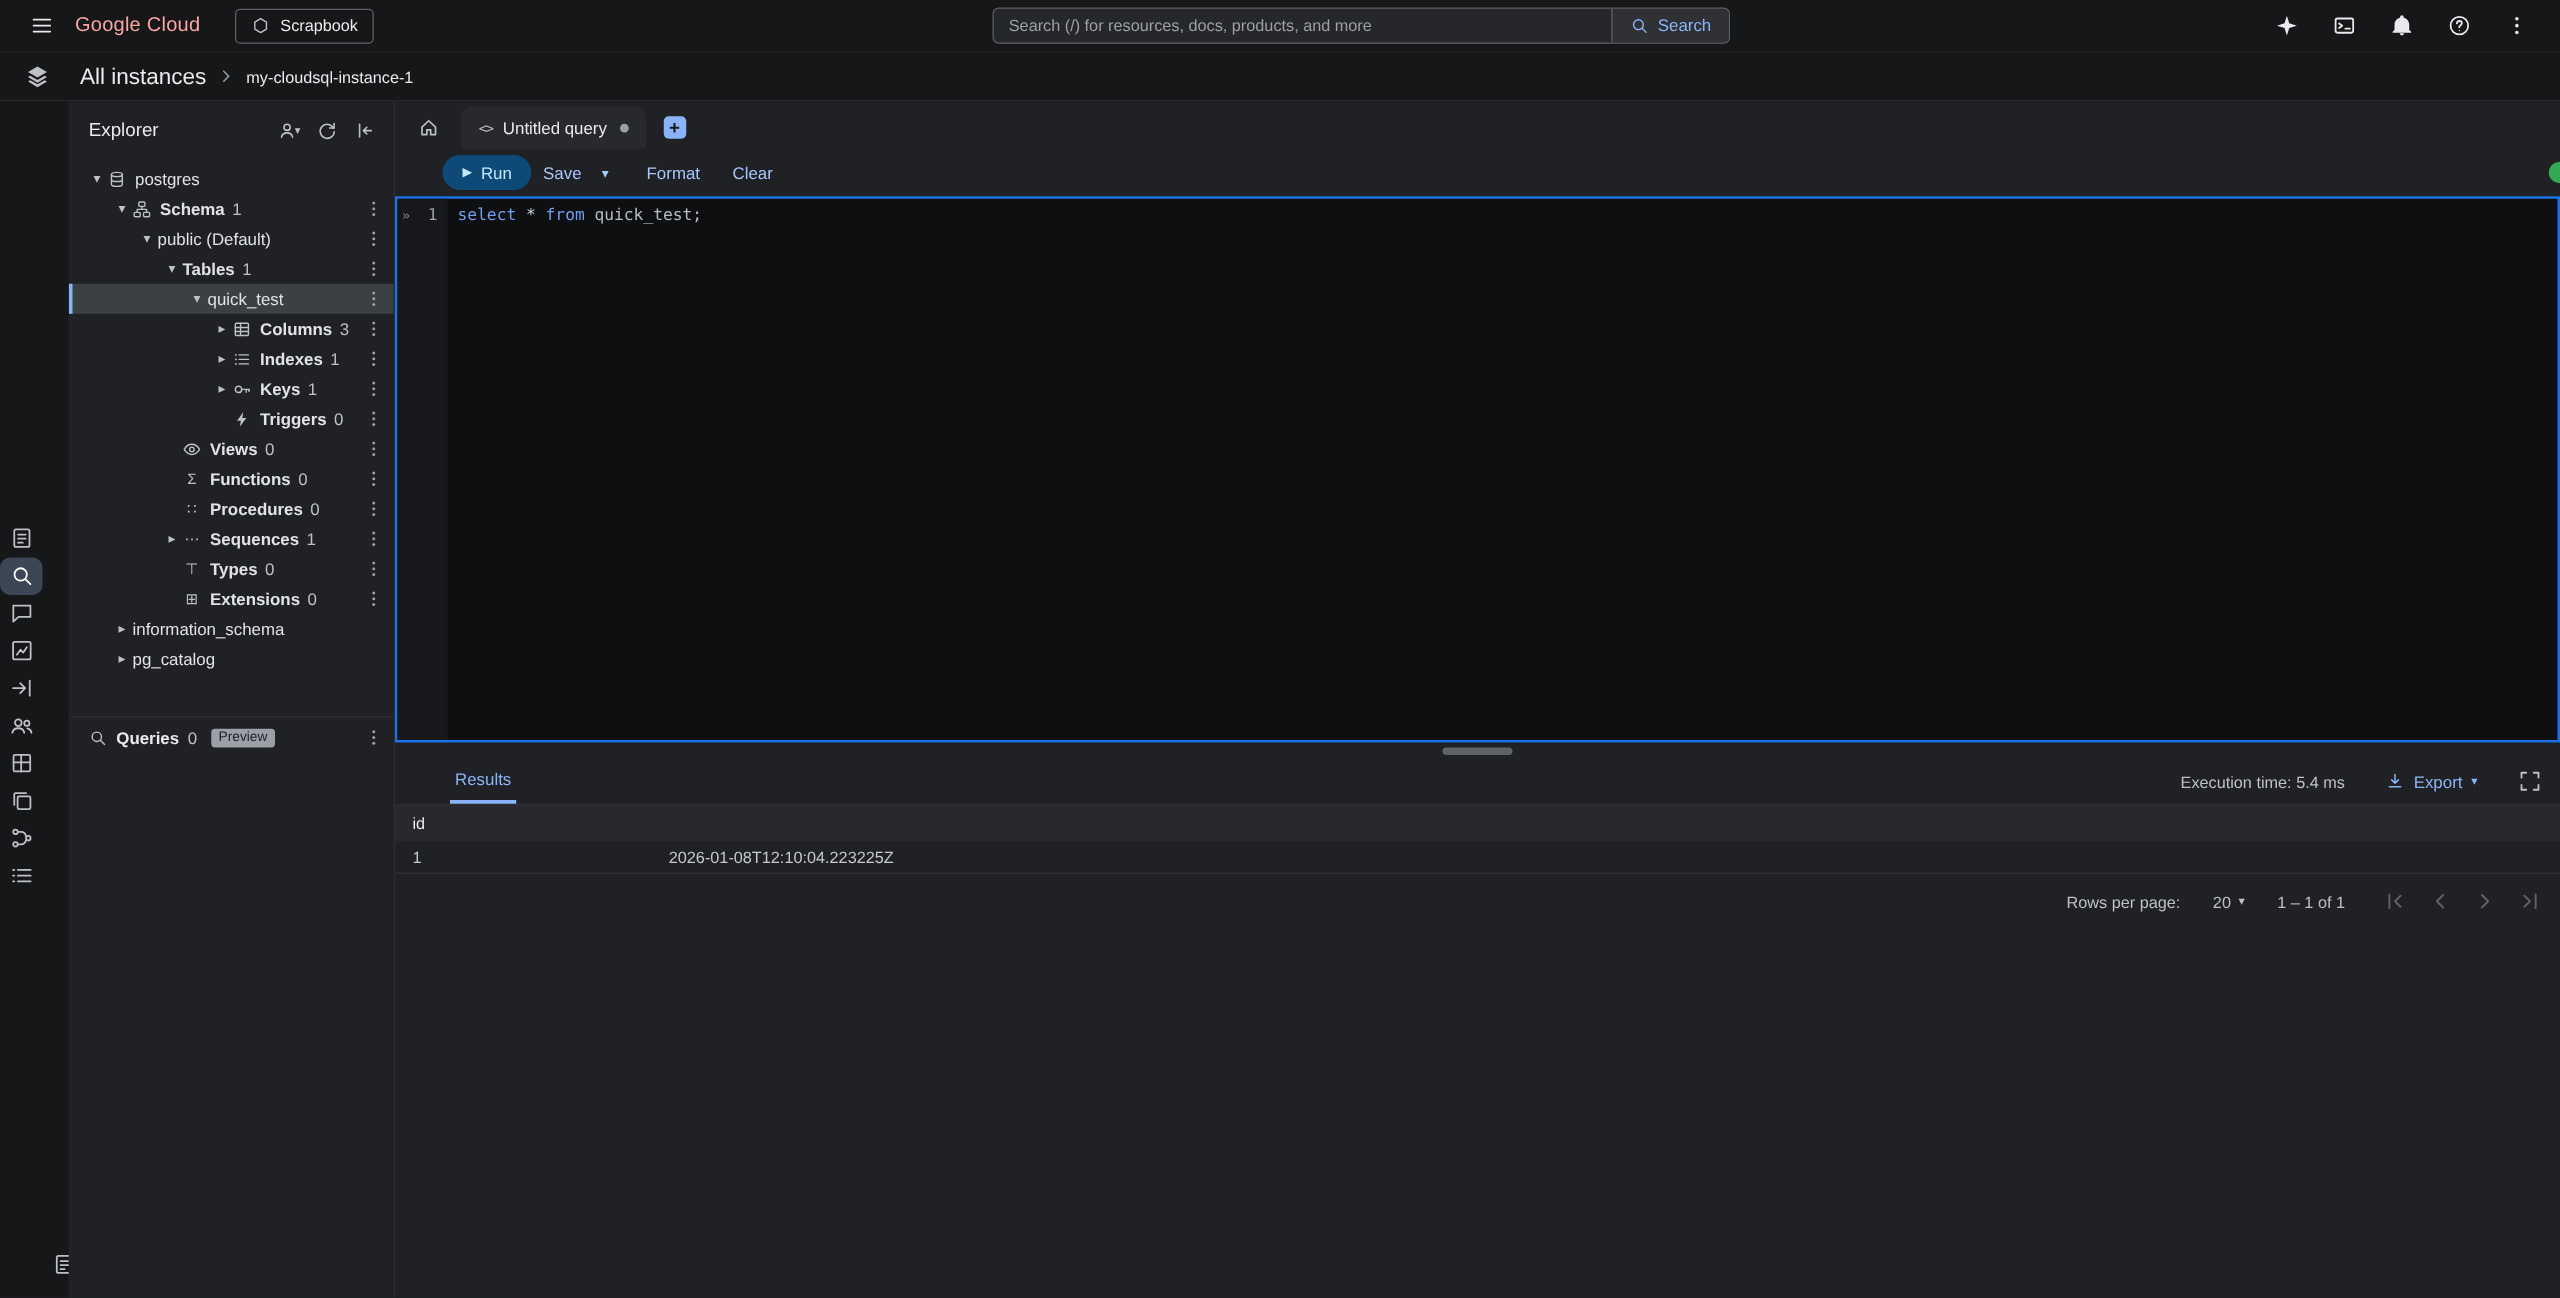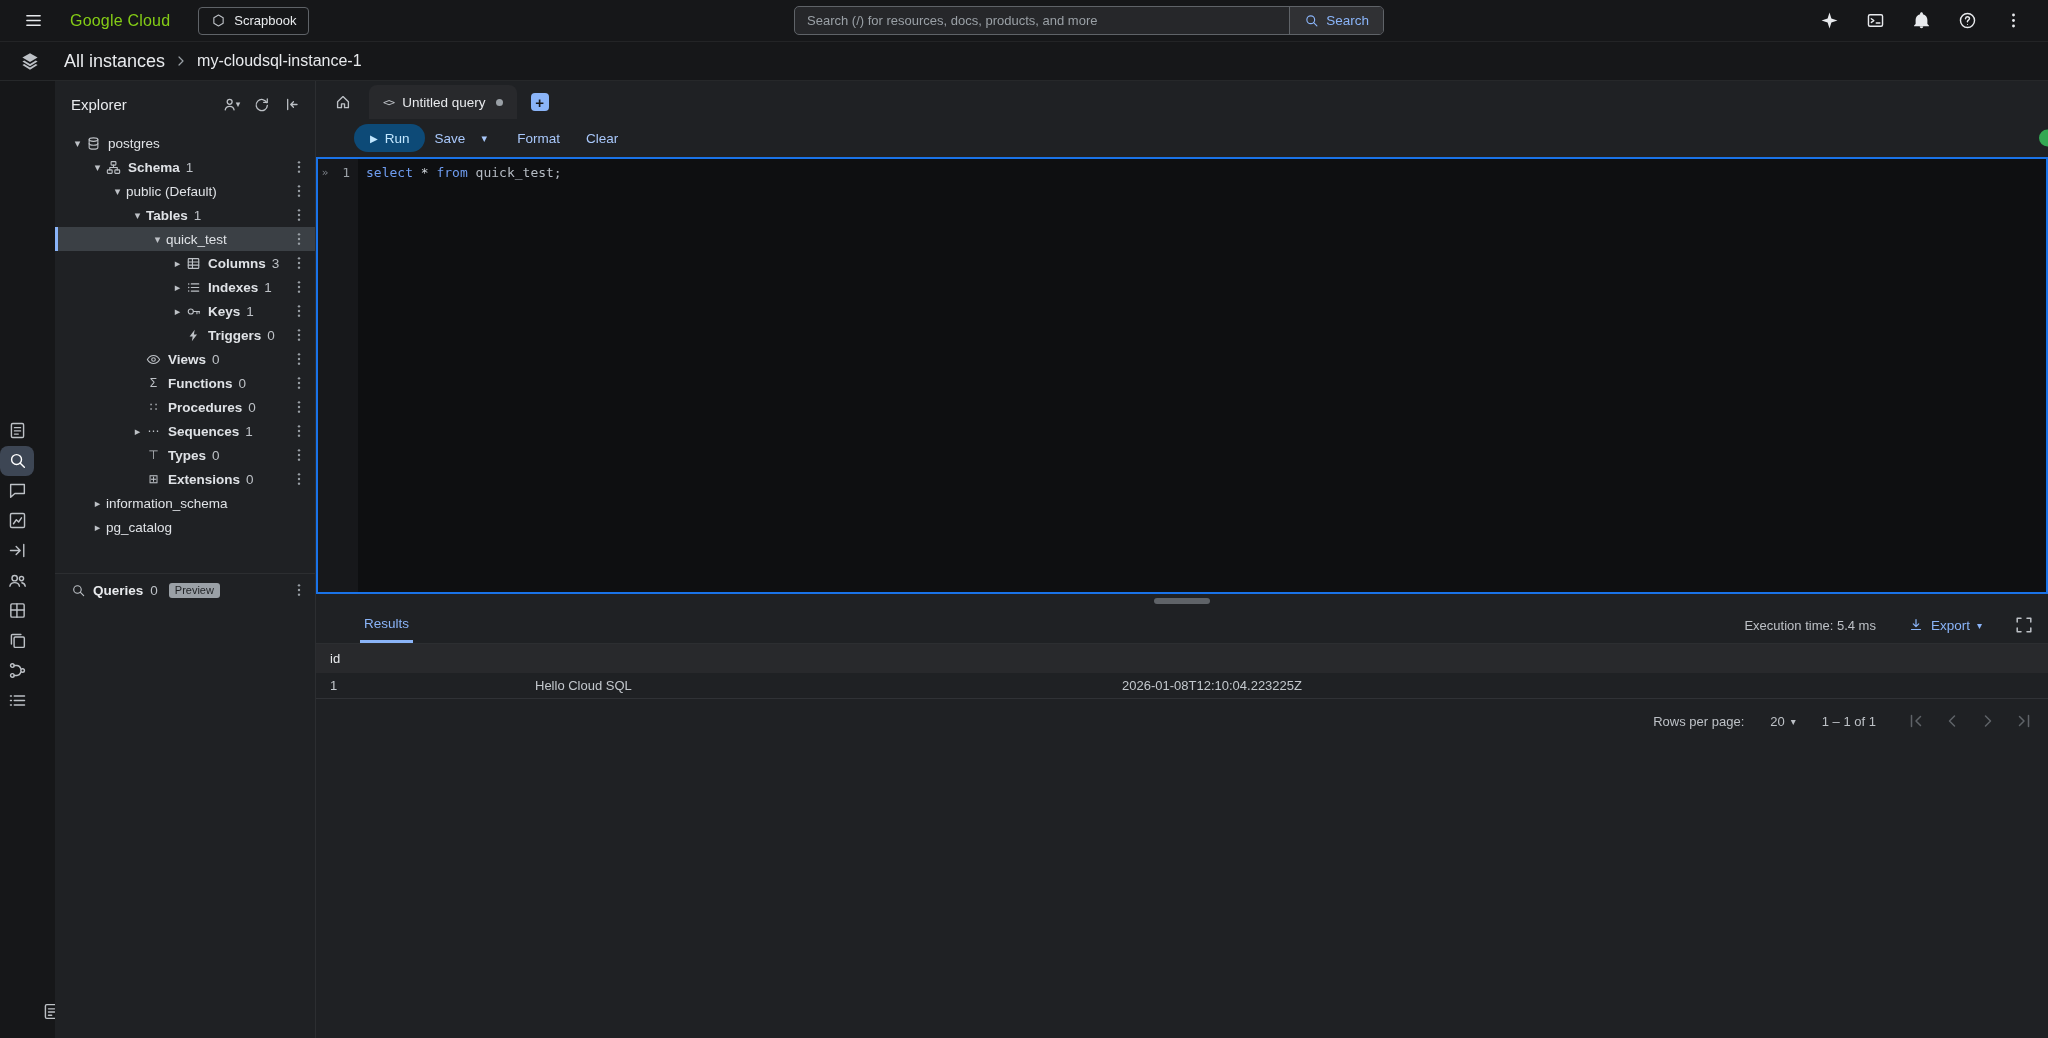--- a/index.html
+++ b/index.html
@@ -12,36 +12,36 @@
   html,body{width:2048px;height:1038px;overflow:hidden}
   body{background:var(--bg);font-family:"Liberation Sans",sans-serif;color:var(--text);font-size:13.5px}
   button{background:none;border:none;color:inherit;font:inherit;cursor:pointer;padding:0}
   svg{display:block;width:100%;height:100%}
   .tg{display:inline-block;line-height:1}
 
   
   .topbar{height:42px;background:var(--bar);display:flex;align-items:center;position:relative;padding:0 16px;border-bottom:1px solid #232426}
   .icon-btn{width:34px;height:34px;display:flex;align-items:center;justify-content:center;color:var(--text);border-radius:50%}
   .icon-btn .ic{width:19px;height:19px;display:block}
-  .logo{font-size:16px;letter-spacing:.2px;color:#84cc16;margin-left:20px;white-space:nowrap}
+  .logo{font-size:16px;letter-spacing:.2px;color:#fca5a5;margin-left:10px;white-space:nowrap}
   .project-btn{display:flex;align-items:center;gap:8px;height:28px;padding:0 12px;margin-left:28px;border:1px solid #5f6368;border-radius:4px;color:var(--text);font-size:13px}
   .project-btn .ic{width:15px;height:15px;color:var(--mut)}
   .searchwrap{position:absolute;left:794px;top:6px;width:590px;height:29px;display:flex;border:1px solid #5f6368;border-radius:5px;overflow:hidden;background:#26272a}
   .searchwrap input{flex:1;background:transparent;border:none;outline:none;color:var(--text);font:13px "Liberation Sans",sans-serif;padding:0 12px}
   .searchwrap input::placeholder{color:var(--dim)}
   .search-btn{display:flex;align-items:center;gap:7px;padding:0 14px;background:#303134;border-left:1px solid #5f6368;color:var(--blue);font-size:13.5px;font-weight:500}
   .search-btn .ic{width:15px;height:15px}
   .top-icons{margin-left:auto;display:flex;align-items:center;gap:12px;padding-right:2px}
 
   
   .crumbbar{height:39px;background:var(--bar);display:flex;align-items:center;padding:0 20px;border-bottom:1px solid #26282a}
   .crumbbar .prod-ic{width:20px;height:20px;color:var(--mut);margin-right:24px}
   .crumb-link{color:var(--text);font-size:18px}
   .crumb-sep{width:16px;height:16px;color:var(--dim);margin:0 8px}
-  .crumb-cur{color:var(--text);font-size:16px}
+  .crumb-cur{color:var(--text);font-size:13px}
 
   
   .app{display:flex;height:957px}
   .rail{width:55px;background:var(--bar);display:flex;flex-direction:row;align-items:center;padding-top:12px;flex:none}
   .rail-label{font-size:10.5px;color:var(--dim);margin-bottom:10px;max-width:48px;overflow:hidden;white-space:nowrap}
   .rail-btn{width:34px;height:30px;display:flex;align-items:center;justify-content:center;color:var(--mut);border-radius:8px;flex:none}
   .rail-btn.sel{background:#3d4654;color:#fff}
   .rail-btn .rail-ic{width:19px;height:19px;display:block}
   .rail-bottom{margin-top:auto;margin-bottom:12px}
 
@@ -698,21 +698,20 @@
             </button>
         </div>
       </div>
 
       <div class="grid-head" id="gridHead">
           <div class="gc c0">id</div>
         </div>
       <div id="gridBody">
           <div class="grid-row">
             <div class="gc c0">1</div>
-            <div class="gc c1">Hello Cloud SQL</div>
             <div class="gc c2">2026-01-08T12:10:04.223225Z</div>
           </div>
         </div>
 
       <div class="pager">
         <span>Rows per page:</span>
         <button class="rpp-select">
           <span>20</span>
           <span class="caret">▾</span>
         </button>

